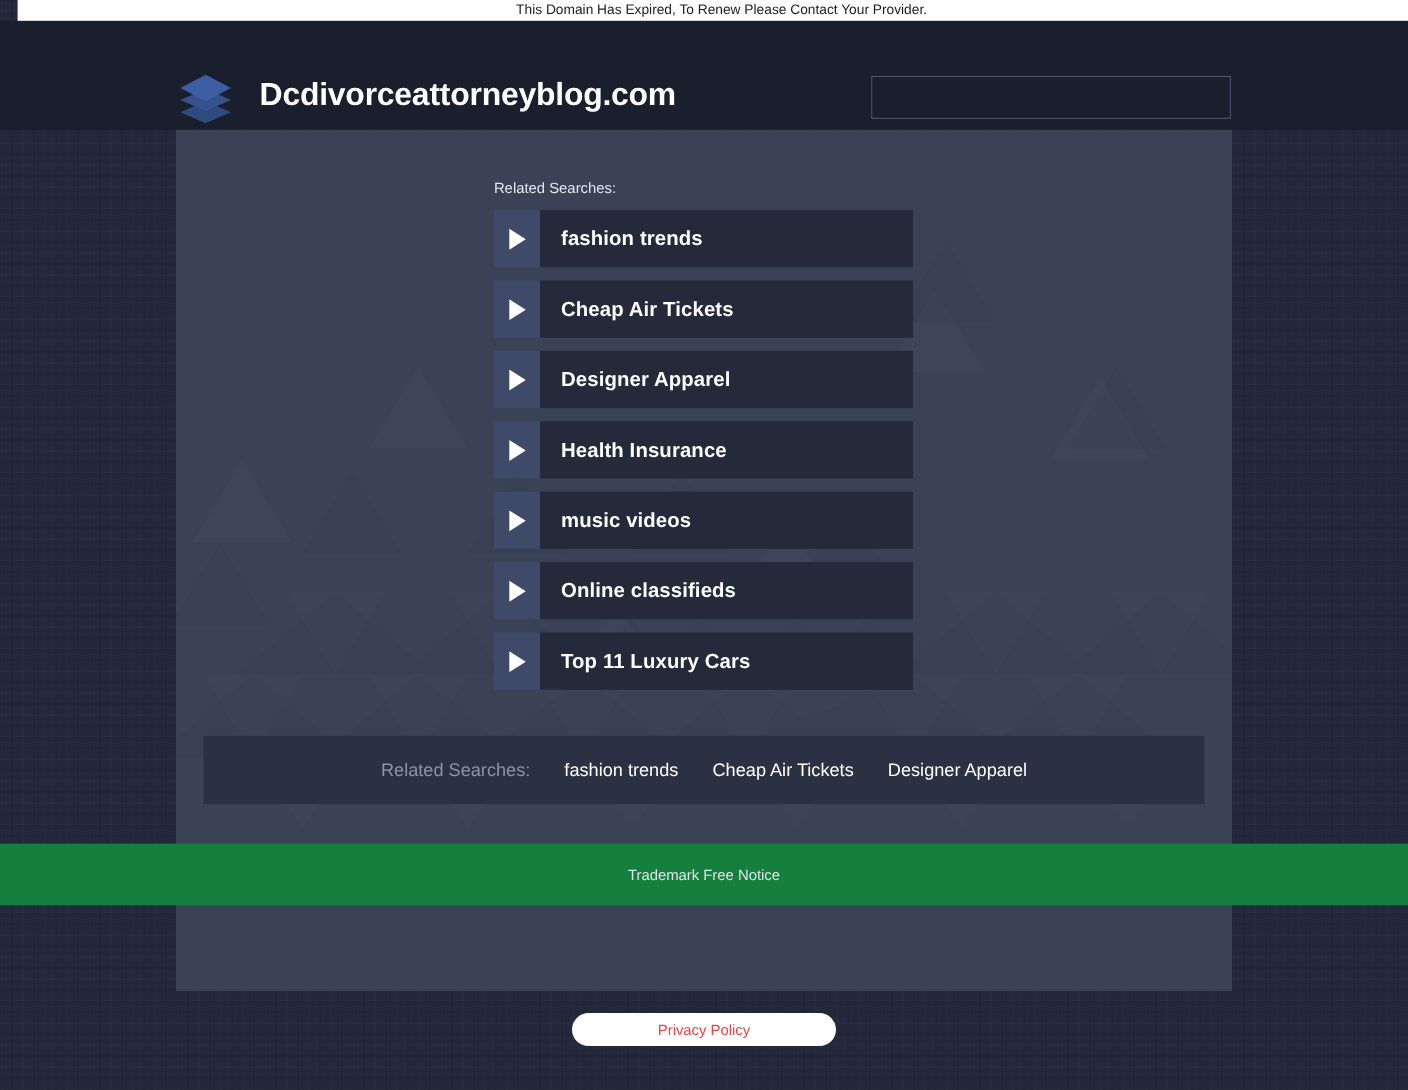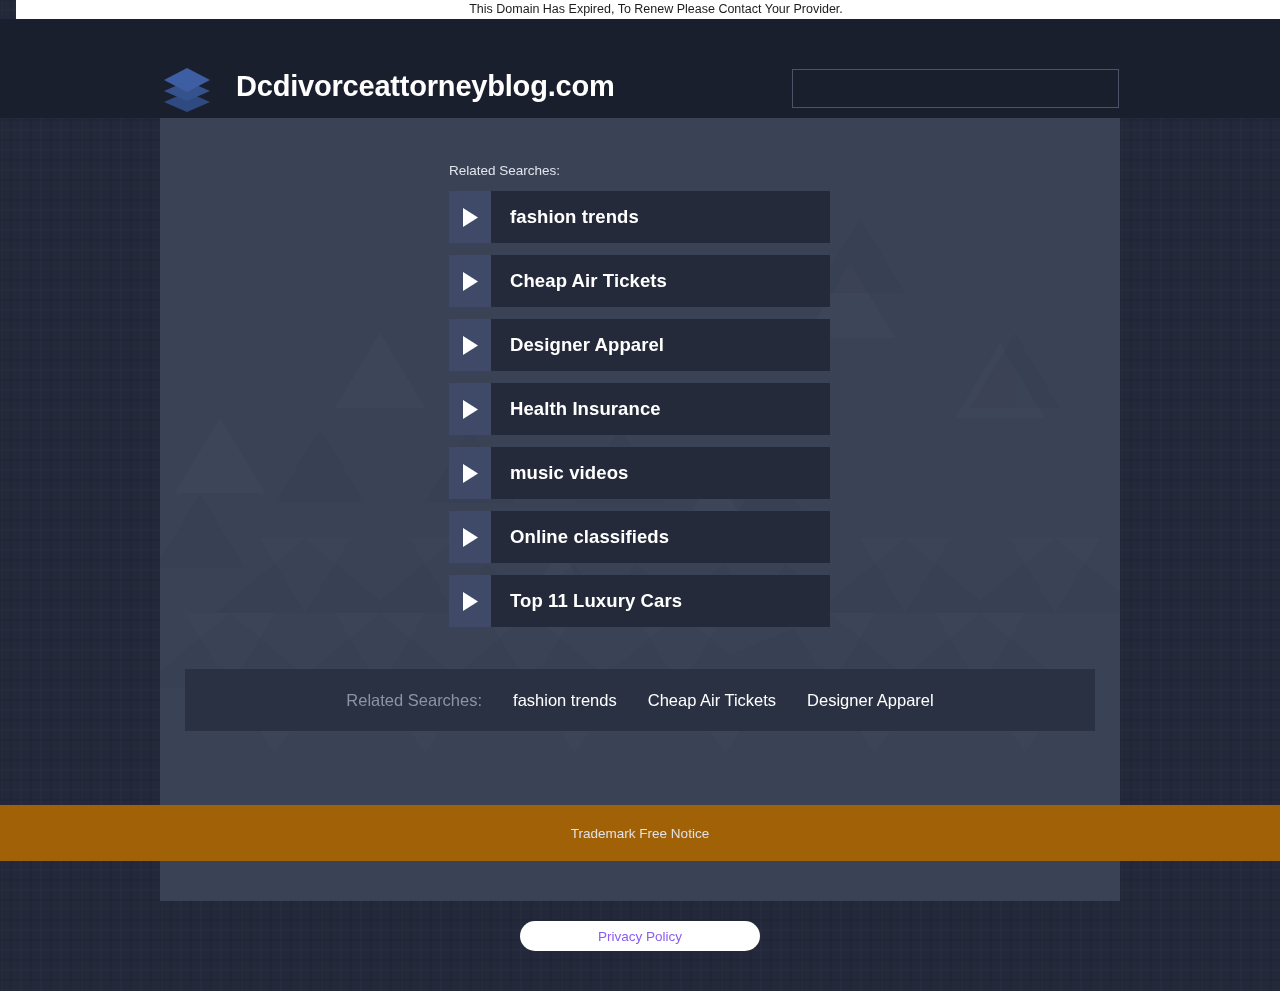--- a/index.html
+++ b/index.html
@@ -191,24 +191,24 @@
     font-size: 16.5px;
     text-decoration: none;
     white-space: nowrap;
     cursor: pointer;
   }
 
   
   #footer-band {
     position: absolute;
     left: 0;
-    top: 805px;
+    top: 767px;
     width: 1280px;
     height: 56px;
-    background: #a16207;
+    background: #15803d;
     display: flex;
     align-items: center;
     justify-content: center;
     z-index: 2;
   }
   #trademark-link {
     color: #dfe2e9;
     font-size: 13.5px;
     text-decoration: none;
     cursor: pointer;
@@ -216,21 +216,21 @@
 
   #privacy-policy-button {
     position: absolute;
     left: 520px;
     top: 921px;
     width: 240px;
     height: 30px;
     background: #ffffff;
     border: none;
     border-radius: 15px;
-    color: #8b5cf6;
+    color: #ef4444;
     font-family: "Liberation Sans", sans-serif;
     font-size: 13.5px;
     cursor: pointer;
     z-index: 3;
   }
 </style>
 </head>
 <body>
 
 <div class="page-bg"></div>

